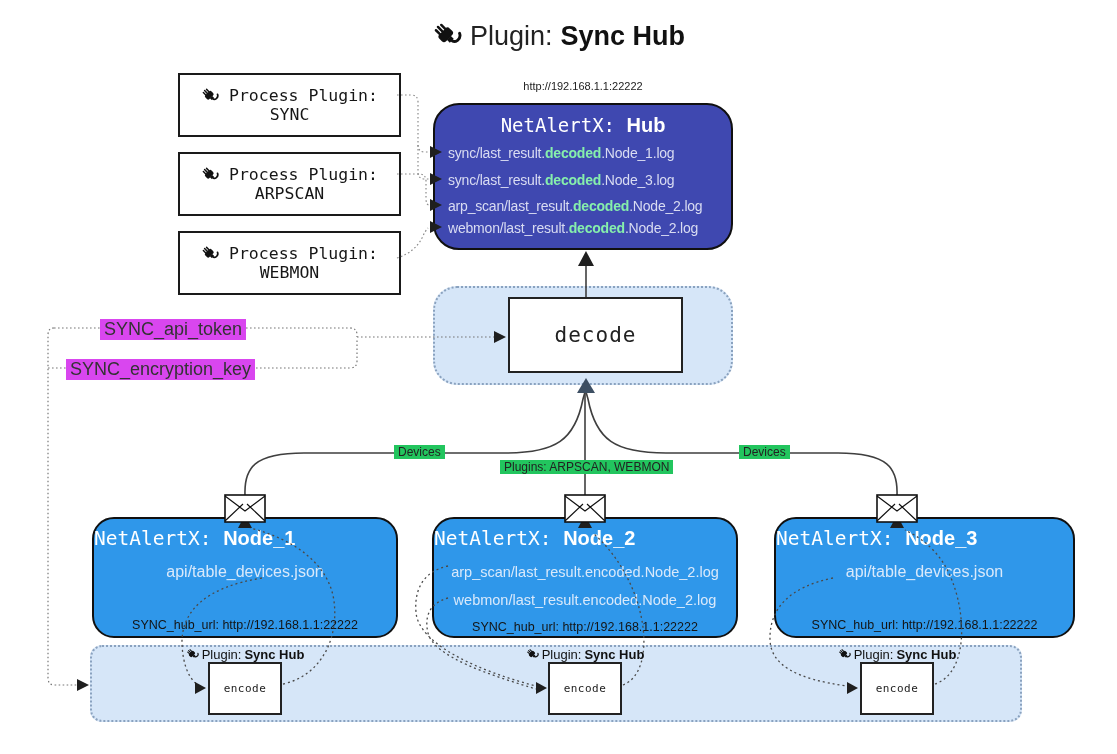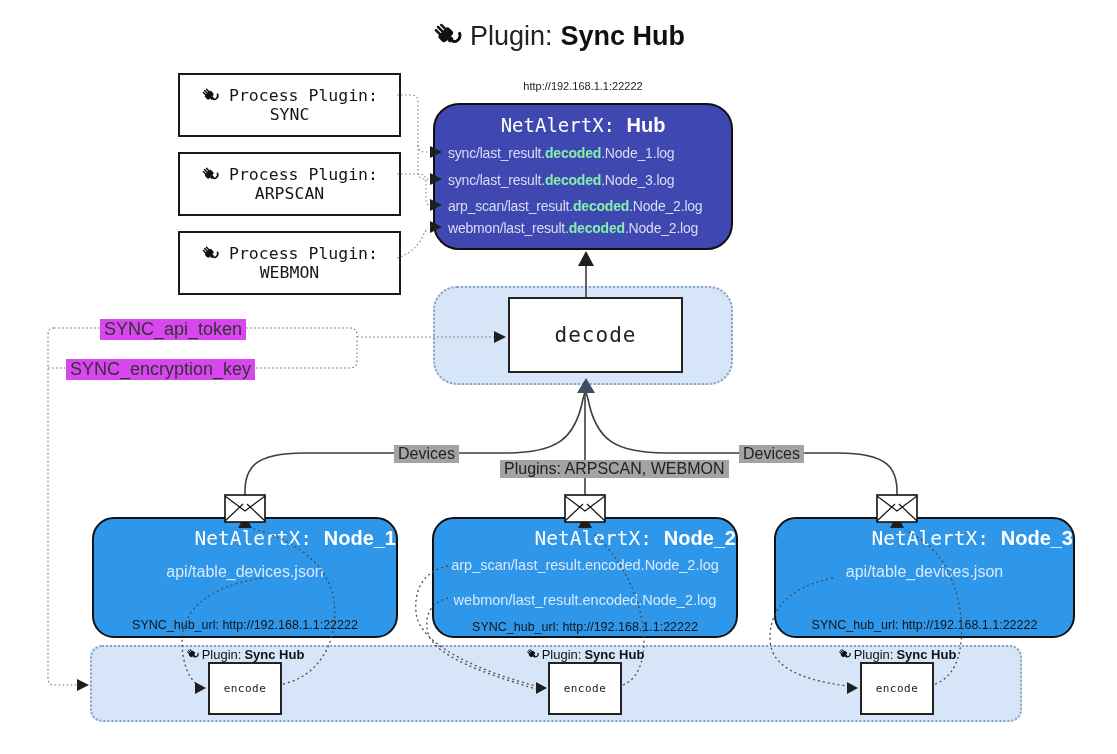--- a/index.html
+++ b/index.html
@@ -31,28 +31,28 @@
   .band{background:var(--band-fill,#d6e6f8);border:2px dotted #8aa2bf;box-sizing:border-box;z-index:1;}
   .band.decodeband{left:433px;top:286px;width:300px;height:99px;border-radius:24px;}
   .band.encodeband{left:90px;top:645px;width:932px;height:77px;border-radius:12px;}
   .wbox{background:#fff;border:2px solid #222;box-sizing:border-box;text-align:center;
     font-family:"DejaVu Sans Mono",monospace;color:#222;z-index:2;}
   .decodebox{left:508px;top:297px;width:175px;height:76px;font-size:21px;line-height:72px;letter-spacing:1px;}
   .encodebox{top:662px;width:74px;height:53px;font-size:11px;line-height:49px;letter-spacing:0.5px;}
   
   .node{top:517px;height:121px;background:var(--node-fill,#2f97ea);border:2px solid #101010;
     border-radius:22px;box-sizing:border-box;z-index:1;}
-  .node-title{position:absolute;top:8px;left:0;right:0;text-align:right;white-space:nowrap;}
+  .node-title{position:absolute;top:8px;left:0;right:0;text-align:left;white-space:nowrap;}
   .node-title .mono{font-family:"DejaVu Sans Mono",monospace;font-size:19.5px;color:#fff;}
   .node-title .bold{font-weight:700;font-size:20px;color:#fff;}
   .nodefile{position:absolute;left:0;right:0;text-align:center;font-size:14.5px;
     color:var(--node-text,#d9e9fb);white-space:nowrap;}
   .nodeurl{position:absolute;left:0;right:0;top:99px;text-align:center;font-size:12.5px;color:#141414;white-space:nowrap;}
   
-  .linelabel{background:#a3a3a3;padding:0 4px;font-size:16px;color:#222;z-index:6;white-space:nowrap;}
+  .linelabel{background:#22c55e;padding:0 4px;font-size:12px;color:#222;z-index:6;white-space:nowrap;}
   .toklabel{background:#d946ef;padding:0 4px;font-size:18px;color:#333;z-index:6;white-space:nowrap;}
   .minilabel{top:647px;width:150px;text-align:center;font-size:13px;color:#111;z-index:6;
     display:flex;align-items:center;justify-content:center;gap:3px;}
   .minilabel .bold{font-weight:700;}
   
   svg.overlay{position:absolute;left:0;top:0;z-index:5;pointer-events:none;overflow:visible;}
   .dot{fill:none;stroke:#4a4a4a;stroke-width:1.3;stroke-dasharray:2 3;}
   .dot2{fill:none;stroke:#8a8a8a;stroke-width:1.2;stroke-dasharray:1.6 2.4;}
   .dot3{fill:none;stroke:#777;stroke-width:1.2;stroke-dasharray:1.6 2.4;}
   .sol{fill:none;stroke:#3f3f3f;stroke-width:1.6;}
@@ -141,21 +141,21 @@
   <div class="node-title">
     <span class="mono">NetAlertX: </span><span class="bold">Node_1</span>
   </div>
   <div class="nodefile" style="top:44px;font-size:16px">api/table_devices.json</div>
   <div class="nodeurl">SYNC_hub_url: http://192.168.1.1:22222</div>
 </div>
 <div class="abs node" style="left:432px;width:306px">
   <div class="node-title">
     <span class="mono">NetAlertX: </span><span class="bold">Node_2</span>
   </div>
-  <div class="nodefile" style="top:38px">arp_scan/last_result.encoded.Node_2.log</div>
+  <div class="nodefile" style="top:45px">arp_scan/last_result.encoded.Node_2.log</div>
   <div class="nodefile" style="top:73px">webmon/last_result.encoded.Node_2.log</div>
   <div class="nodeurl" style="top:101px">SYNC_hub_url: http://192.168.1.1:22222</div>
 </div>
 <div class="abs node" style="left:774px;width:301px">
   <div class="node-title">
     <span class="mono">NetAlertX: </span><span class="bold">Node_3</span>
   </div>
   <div class="nodefile" style="top:44px;font-size:16px">api/table_devices.json</div>
   <div class="nodeurl">SYNC_hub_url: http://192.168.1.1:22222</div>
 </div>

